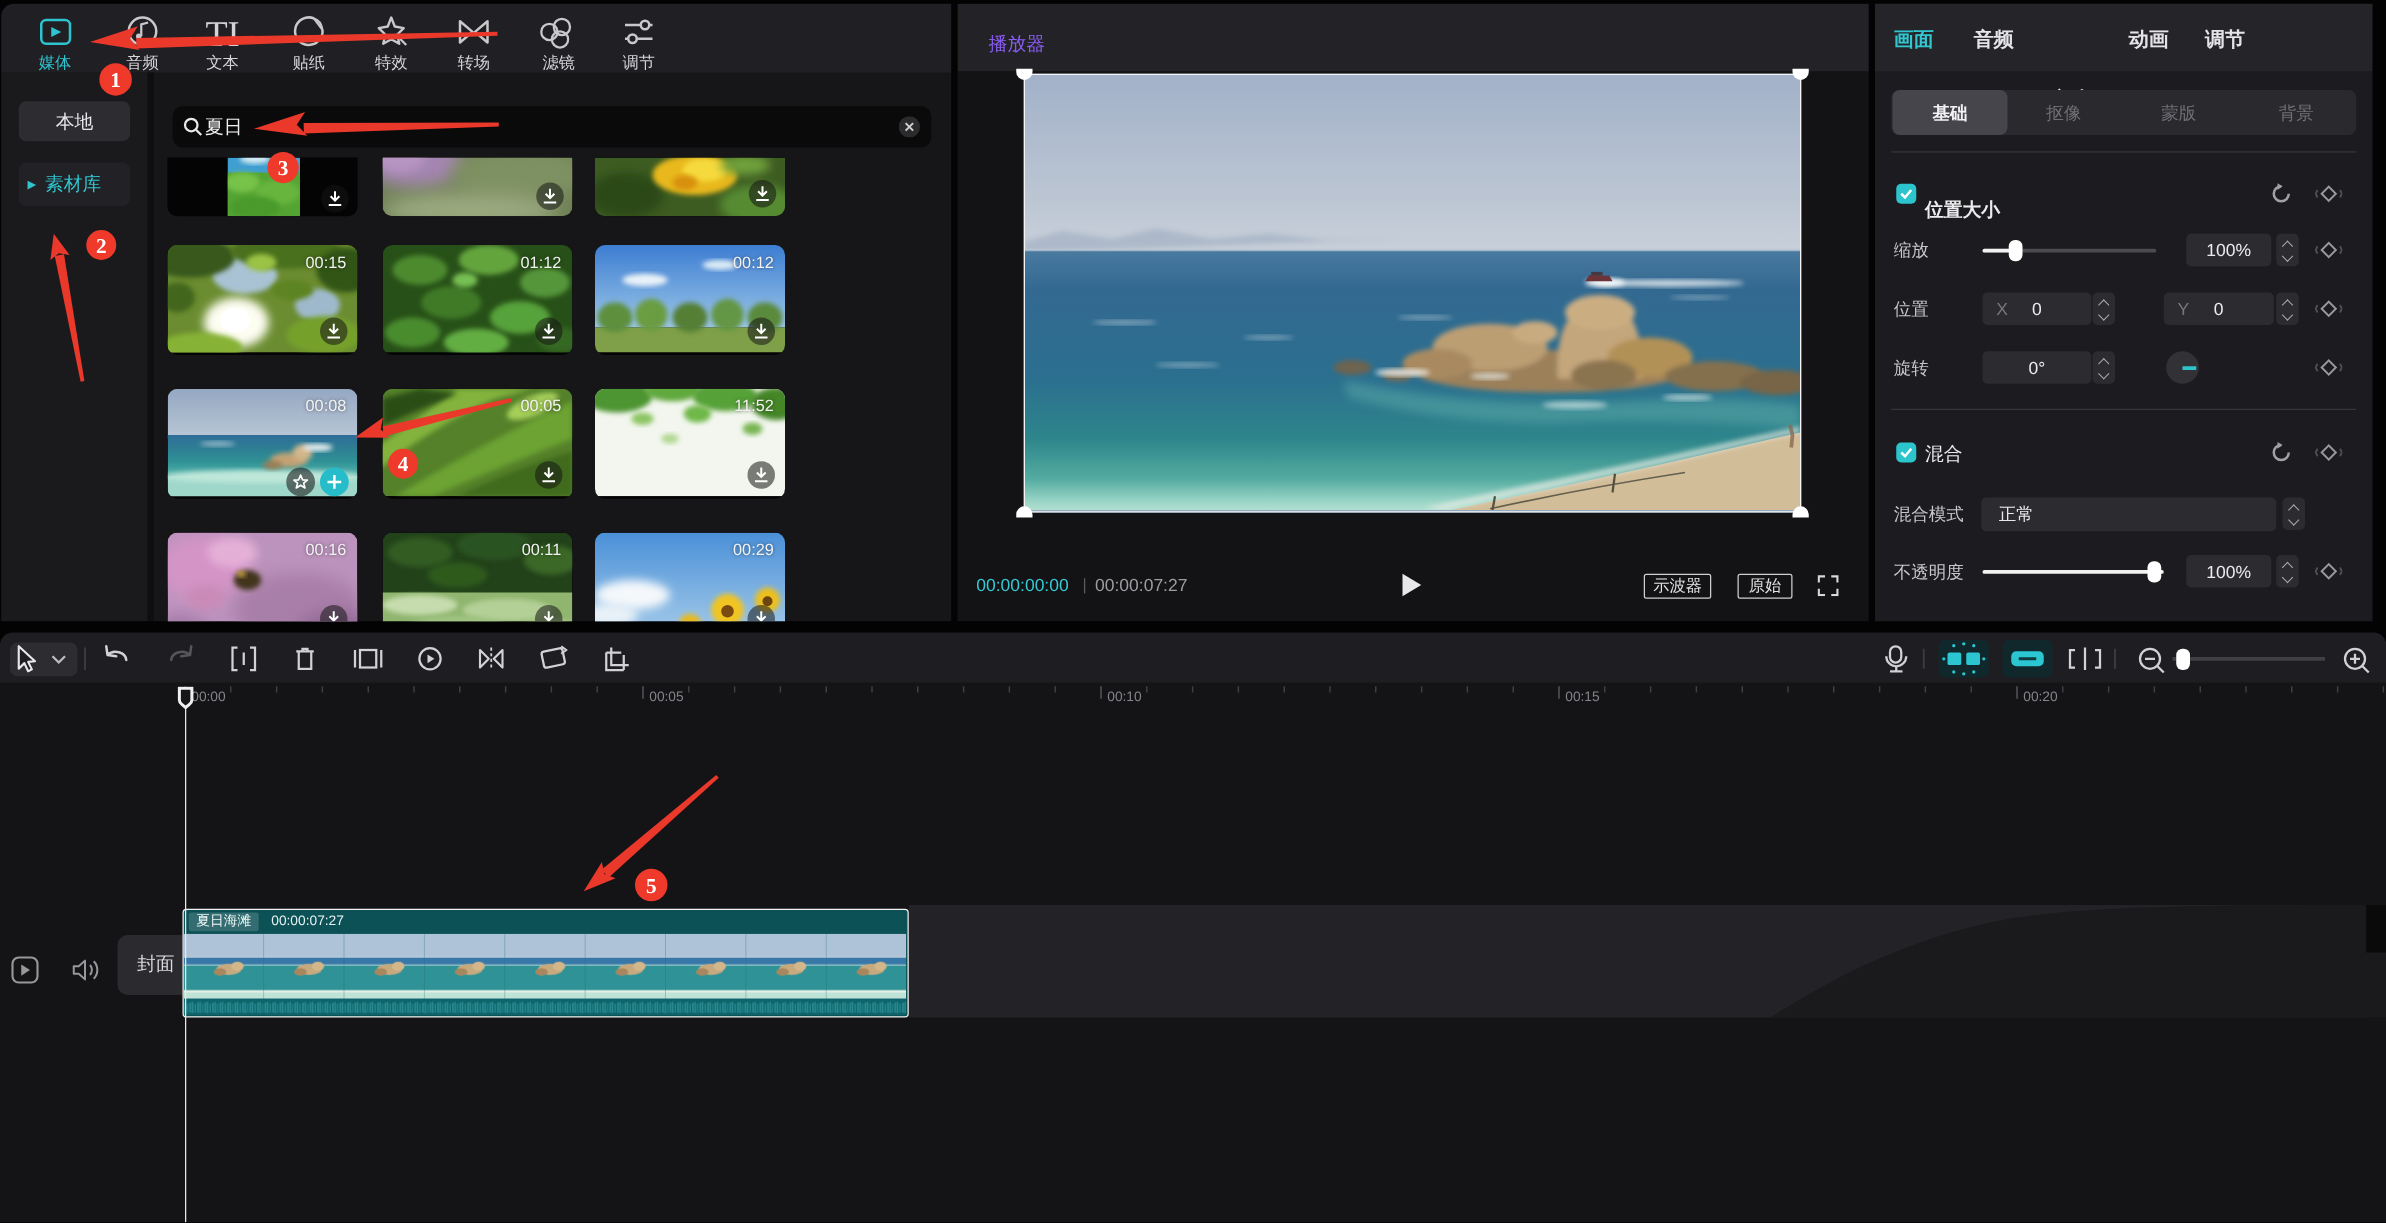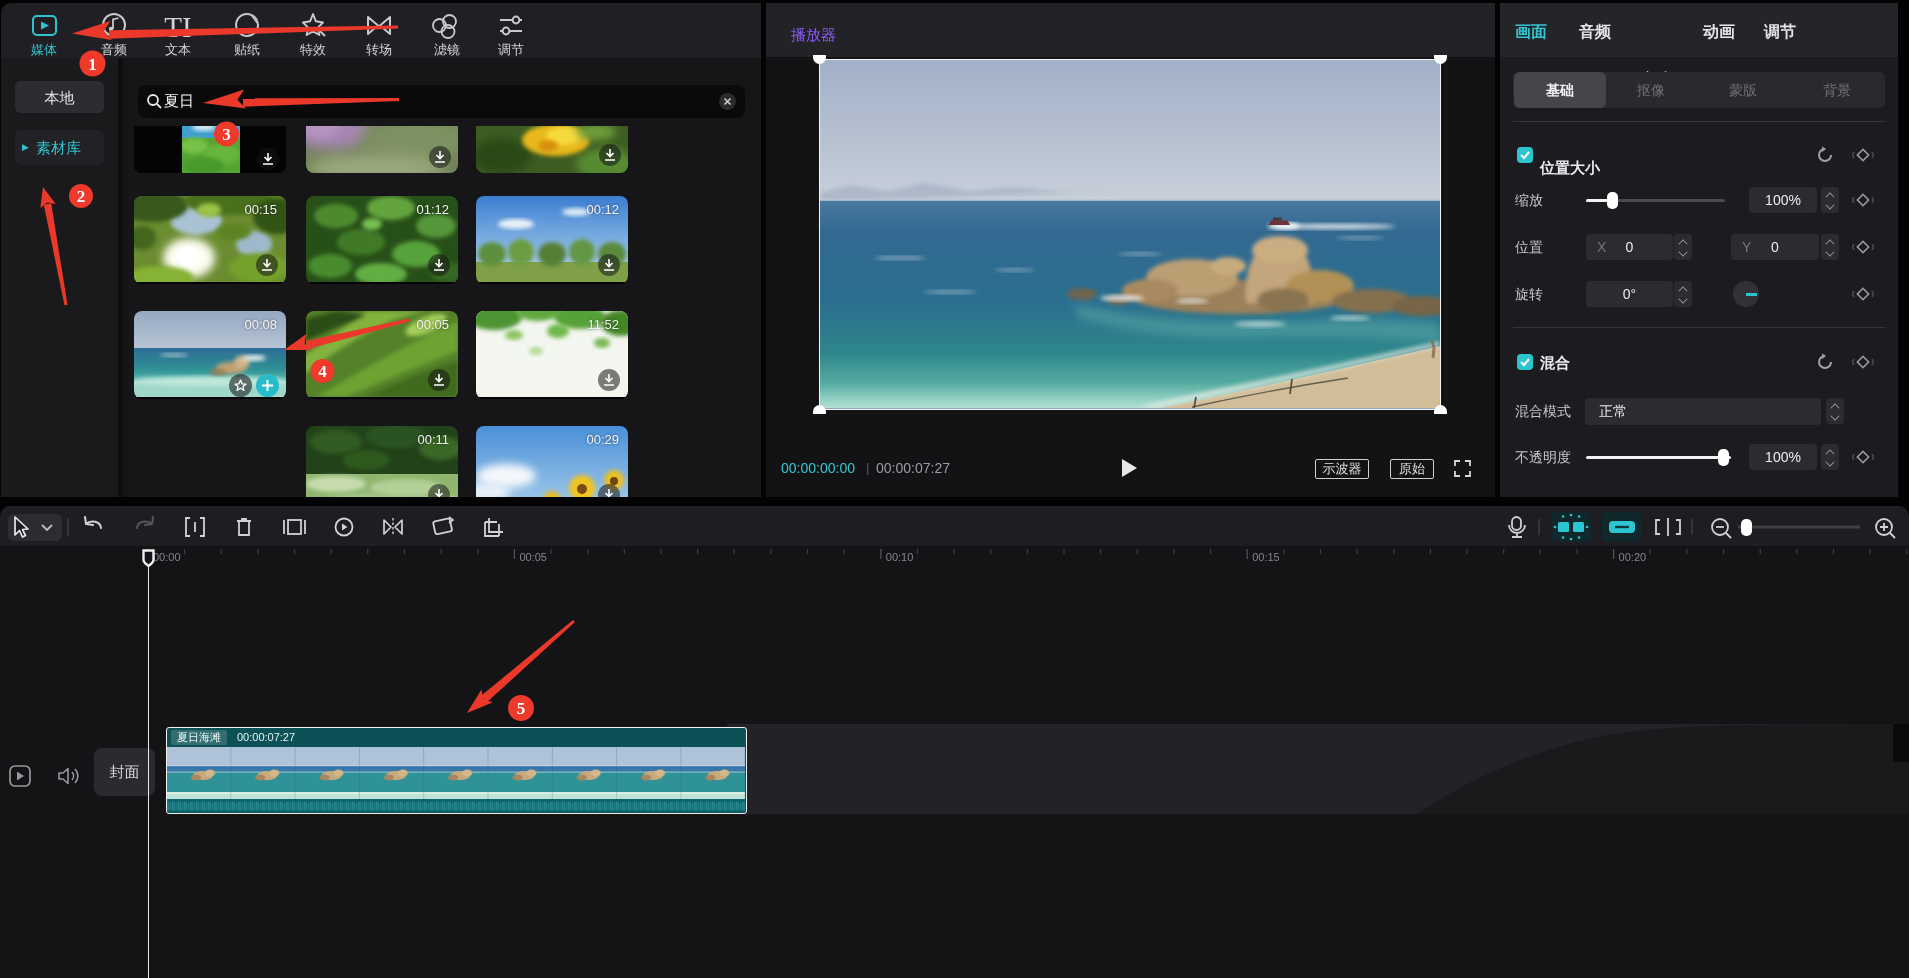--- a/index.html
+++ b/index.html
@@ -282,20 +282,39 @@
         <ellipse cx="60" cy="40" rx="7" ry="4" fill="#a2d07c" filter="url(#b2)" opacity=".8"></ellipse>
       </svg>
       <div class="dur">11:52</div>
       <div class="dl" style="right:8px;bottom:8px;">
           <svg width="14" height="14" viewBox="0 0 14 14" style="position:absolute;left:4px;top:4px">
             <path d="M7 1 L7 8 M3.5 5 L7 8.5 L10.5 5 M2 12 L12 12" stroke="#fff" stroke-width="1.6" fill="none"></path>
           </svg>
         </div>
     </div>
 
+    <div class="cell" style="left:133px;top:423px;height:88px;">
+      <svg width="152" height="86" viewBox="0 0 152 86">
+        <rect width="152" height="86" fill="#bb93bd"></rect>
+        <ellipse cx="28" cy="28" rx="36" ry="26" fill="#d494c6" filter="url(#b7)"></ellipse>
+        <ellipse cx="105" cy="62" rx="52" ry="30" fill="#a87fa8" filter="url(#b7)"></ellipse>
+        <ellipse cx="52" cy="16" rx="20" ry="12" fill="#e5b0d8" filter="url(#b4)"></ellipse>
+        <ellipse cx="30" cy="52" rx="16" ry="10" fill="#ca8ab8" filter="url(#b4)"></ellipse>
+        <ellipse cx="64" cy="38" rx="11" ry="8" fill="#42351e" filter="url(#b2)"></ellipse>
+        <ellipse cx="59" cy="33" rx="3.5" ry="2.5" fill="#c8a83e" filter="url(#b2)"></ellipse>
+        <ellipse cx="135" cy="80" rx="30" ry="16" fill="#8f6694" filter="url(#b7)"></ellipse>
+        <ellipse cx="10" cy="80" rx="20" ry="12" fill="#9a719e" filter="url(#b7)"></ellipse>
+      </svg>
+      <div class="dur">00:16</div>
+      <div class="dl" style="right:8px;bottom:8px;">
+          <svg width="14" height="14" viewBox="0 0 14 14" style="position:absolute;left:4px;top:4px">
+            <path d="M7 1 L7 8 M3.5 5 L7 8.5 L10.5 5 M2 12 L12 12" stroke="#fff" stroke-width="1.6" fill="none"></path>
+          </svg>
+        </div>
+    </div>
     <div class="cell" style="left:305px;top:423px;height:88px;">
       <svg width="152" height="86" viewBox="0 0 152 86">
         <rect width="152" height="50" fill="#22421a"></rect>
         <ellipse cx="30" cy="16" rx="26" ry="12" fill="#335c22" filter="url(#b2)"></ellipse>
         <ellipse cx="90" cy="10" rx="30" ry="12" fill="#2a5220" filter="url(#b2)"></ellipse>
         <ellipse cx="135" cy="22" rx="22" ry="12" fill="#3a6828" filter="url(#b2)"></ellipse>
         <ellipse cx="60" cy="34" rx="24" ry="10" fill="#2e5a1e" filter="url(#b2)"></ellipse>
         <rect y="48" width="152" height="38" fill="#8fb56e"></rect>
         <ellipse cx="30" cy="58" rx="30" ry="8" fill="#c6dcae" filter="url(#b2)"></ellipse>
         <ellipse cx="100" cy="62" rx="36" ry="9" fill="#b3d096" filter="url(#b2)"></ellipse>
@@ -496,21 +515,21 @@
       </svg>
 
     <div class="abs" style="left:13px;top:324px;width:372px;height:1px;background:#35353a;"></div>
 
     
     <div class="abs" style="left:17px;top:351px;width:16px;height:16px;background:#2cc5ce;border-radius:4px;">
       <svg width="12" height="12" viewBox="0 0 12 12" style="position:absolute;left:2px;top:2px;">
           <path d="M2 6 L5 9 L10 3" stroke="#fff" stroke-width="2" fill="none"></path>
         </svg>
     </div>
-    <span class="abs" style="left:40px;top:351px;color:#ececee;font-size:15px;font-weight:bold;">混合</span>
+    <span class="abs" style="left:40px;top:351px;color:#ececee;font-size:15px;font-weight:normal;">混合</span>
     <svg class="abs" style="left:315px;top:349px;" width="20" height="20" viewBox="0 0 20 20">
         <path d="M16 10 A6 6 0 1 1 10 4" fill="none" stroke="#a2a2a6" stroke-width="2"></path>
         <path d="M7 1.5 L11 4 L7 7" fill="#a2a2a6"></path>
       </svg>
     <svg class="abs" style="left:352px;top:349px;" width="22" height="20" viewBox="0 0 22 20">
         <path d="M2 7 L0.5 10 L2 13" stroke="#4e4e53" fill="none" stroke-width="1.5"></path>
         <path d="M20 7 L21.5 10 L20 13" stroke="#4e4e53" fill="none" stroke-width="1.5"></path>
         <rect x="7" y="6" width="8" height="8" transform="rotate(45 11 10)" fill="none" stroke="#98989c" stroke-width="1.6"></rect>
       </svg>
 
@@ -654,21 +673,21 @@
     </svg>
 
     <svg class="abs" style="left:0;top:250px;" width="150" height="40" viewBox="0 0 150 40">
       <rect x="10" y="10" width="20" height="20" rx="5" fill="none" stroke="#98989c" stroke-width="1.7"></rect>
       <path d="M17 15.5 L24 20 L17 24.5 Z" fill="#98989c"></path>
       <path d="M59 17 L63 17 L68 12.5 L68 27.5 L63 23 L59 23 Z" fill="none" stroke="#98989c" stroke-width="1.6" stroke-linejoin="round"></path>
       <path d="M72 16 A6 6 0 0 1 72 24 M75 13 A10 10 0 0 1 75 27" fill="none" stroke="#98989c" stroke-width="1.6"></path>
     </svg>
     <div class="abs" style="left:94px;top:242px;width:61px;height:48px;background:#2b2b2f;border-radius:8px;color:#dcdcde;font-size:15px;text-align:center;line-height:48px;">封面</div>
 
-    <div class="abs" id="clip" style="left:146px;top:221px;width:581px;height:87px;border-radius:3px;border:1.5px solid #f2f2f2;background:#0c5156;overflow:hidden;margin-left:20px;">
+    <div class="abs" id="clip" style="left:146px;top:221px;width:581px;height:87px;border-radius:3px;border:1.5px solid #f2f2f2;background:#0c5156;overflow:hidden;">
       <div class="abs" style="left:4px;top:2px;width:56px;height:15px;background:rgba(255,255,255,.16);border-radius:2px;color:#eef6f6;font-size:11px;line-height:15px;text-align:center;">夏日海滩</div>
       <div class="abs" style="left:70px;top:2px;color:#e6f2f2;font-size:11px;line-height:15px;">00:00:07:27</div>
       <svg class="abs" style="left:0;top:19px;" width="578" height="65" viewBox="0 0 578 65">
         <defs>
           <pattern id="fr" x="0" y="0" width="64.3" height="52" patternUnits="userSpaceOnUse">
             <rect width="64.3" height="19" fill="#aec2d8"></rect>
             <rect y="19" width="64.3" height="6" fill="#3878a8"></rect>
             <rect y="25" width="64.3" height="20" fill="#2f9297"></rect>
             <rect y="45" width="64.3" height="7" fill="#bfe3d6"></rect>
             <rect y="45.5" width="64.3" height="1.4" fill="#e4f2ea"></rect>

